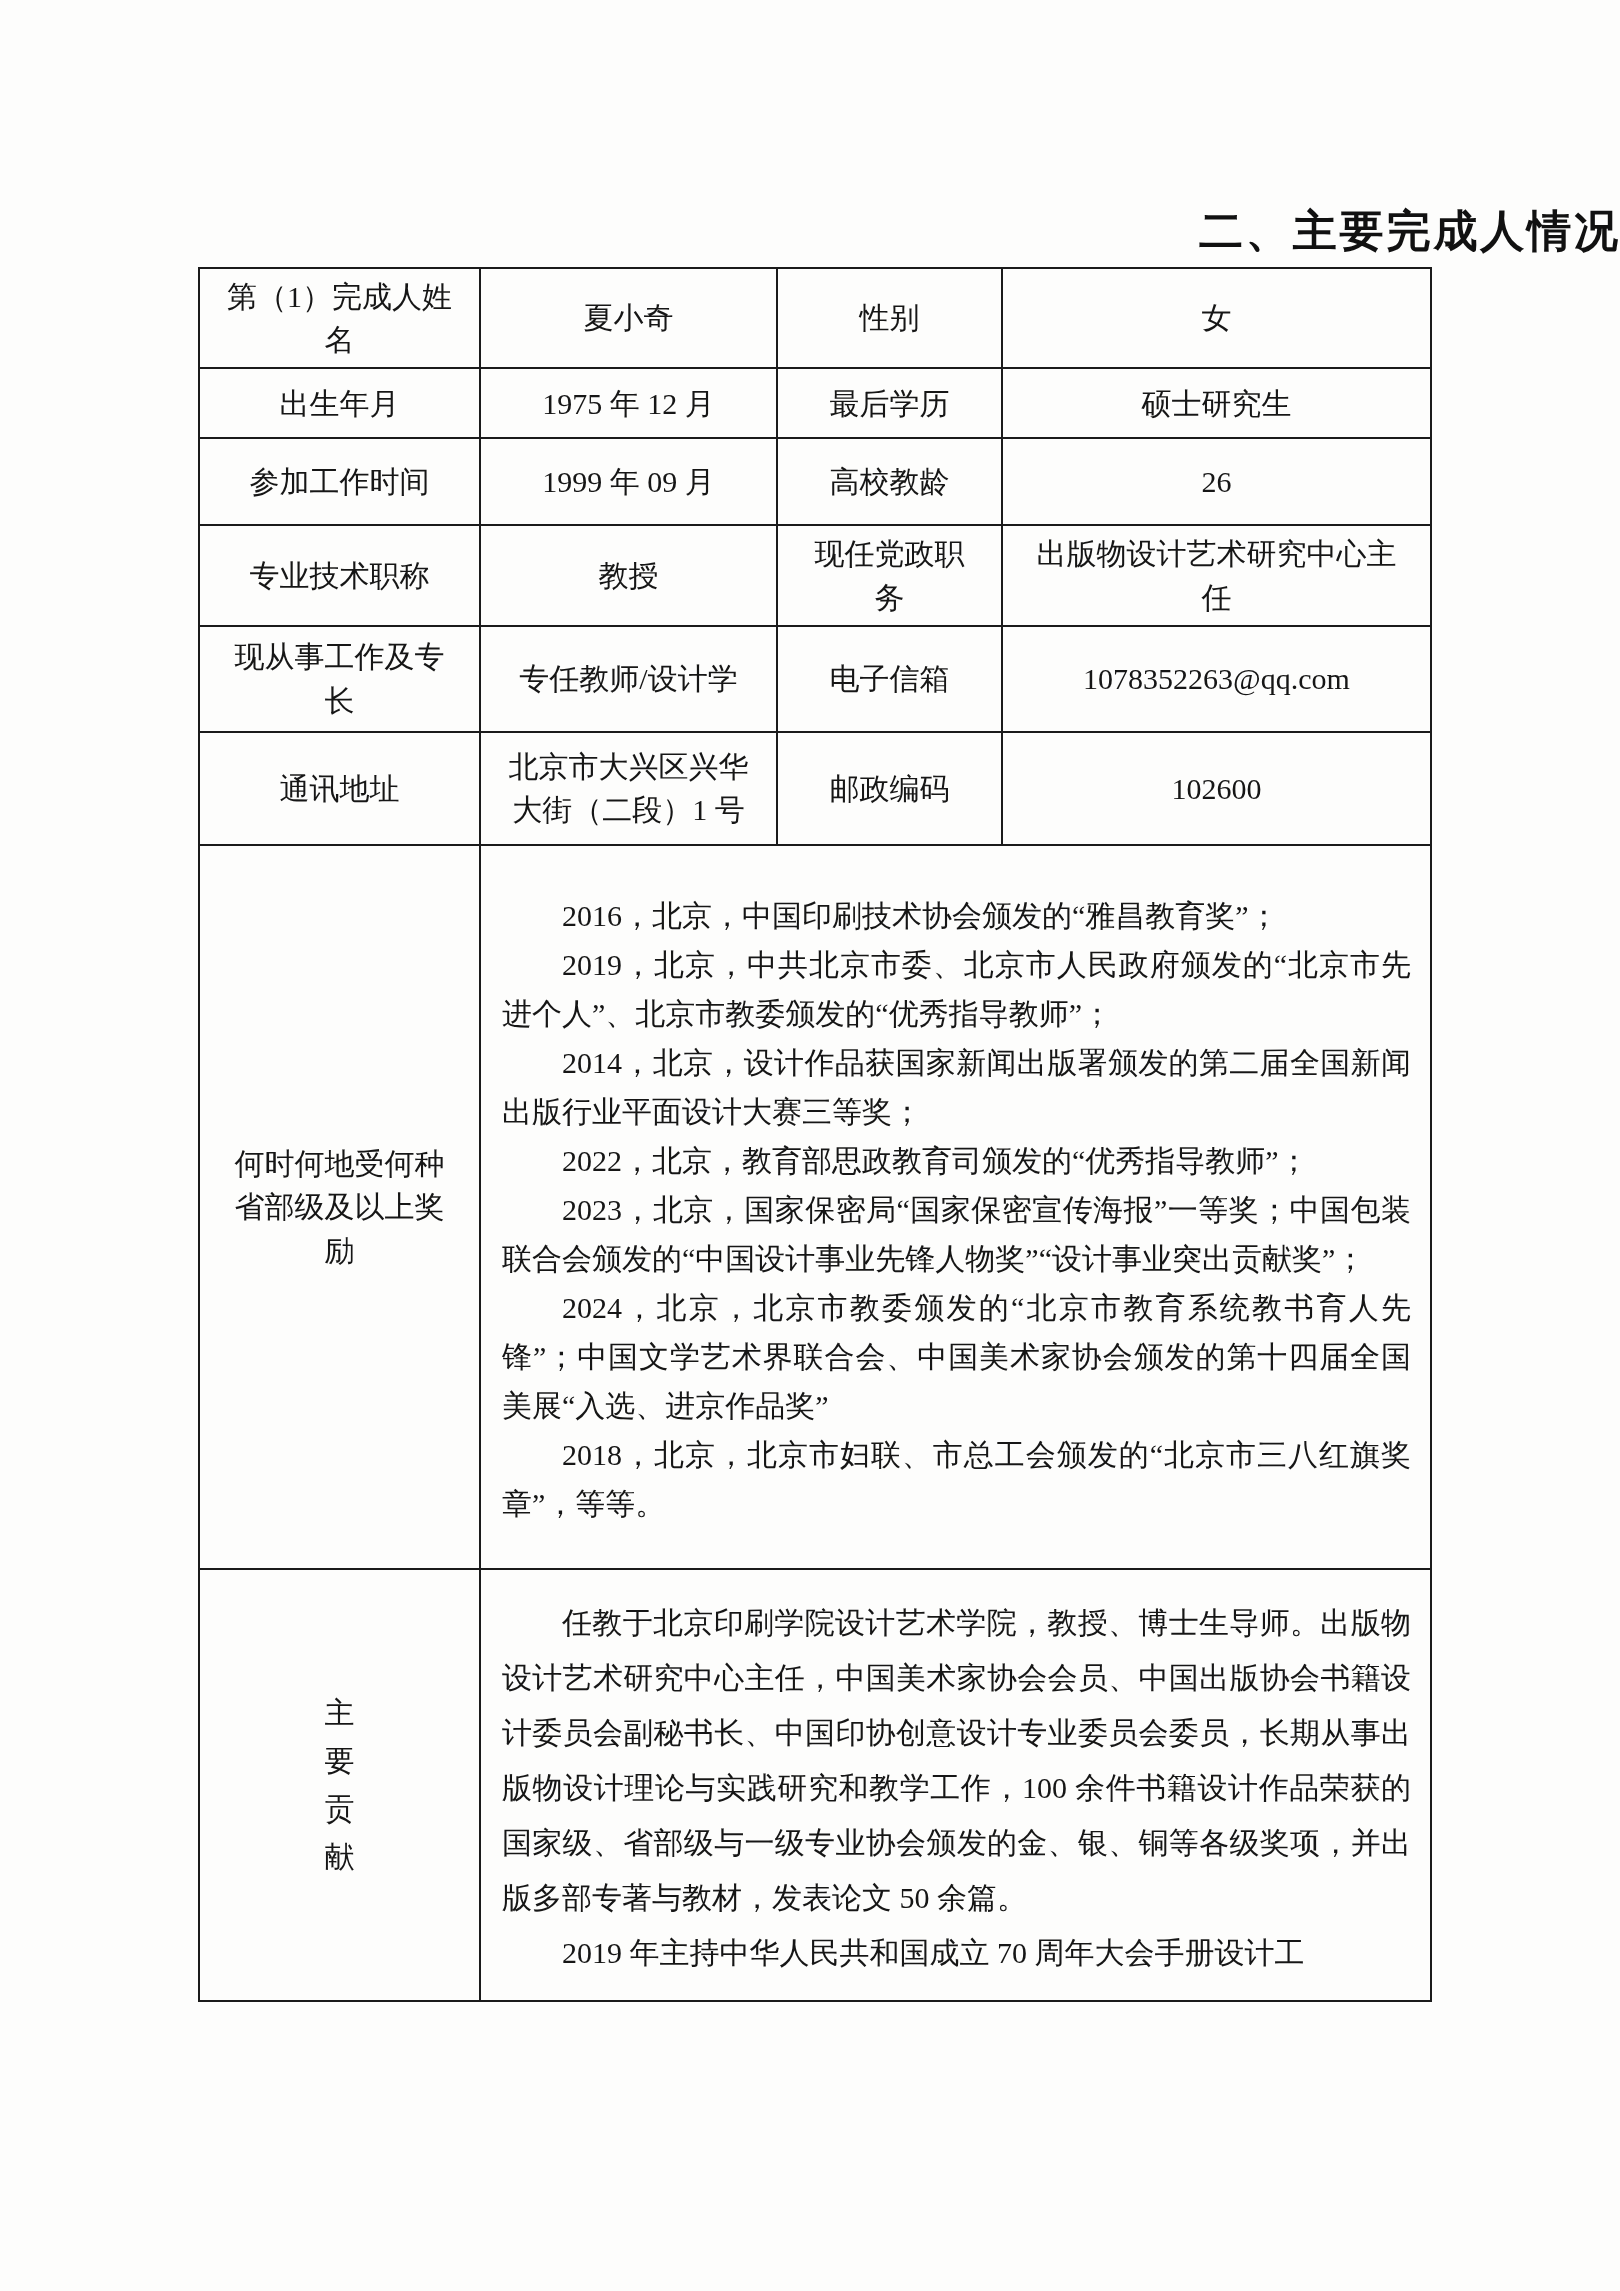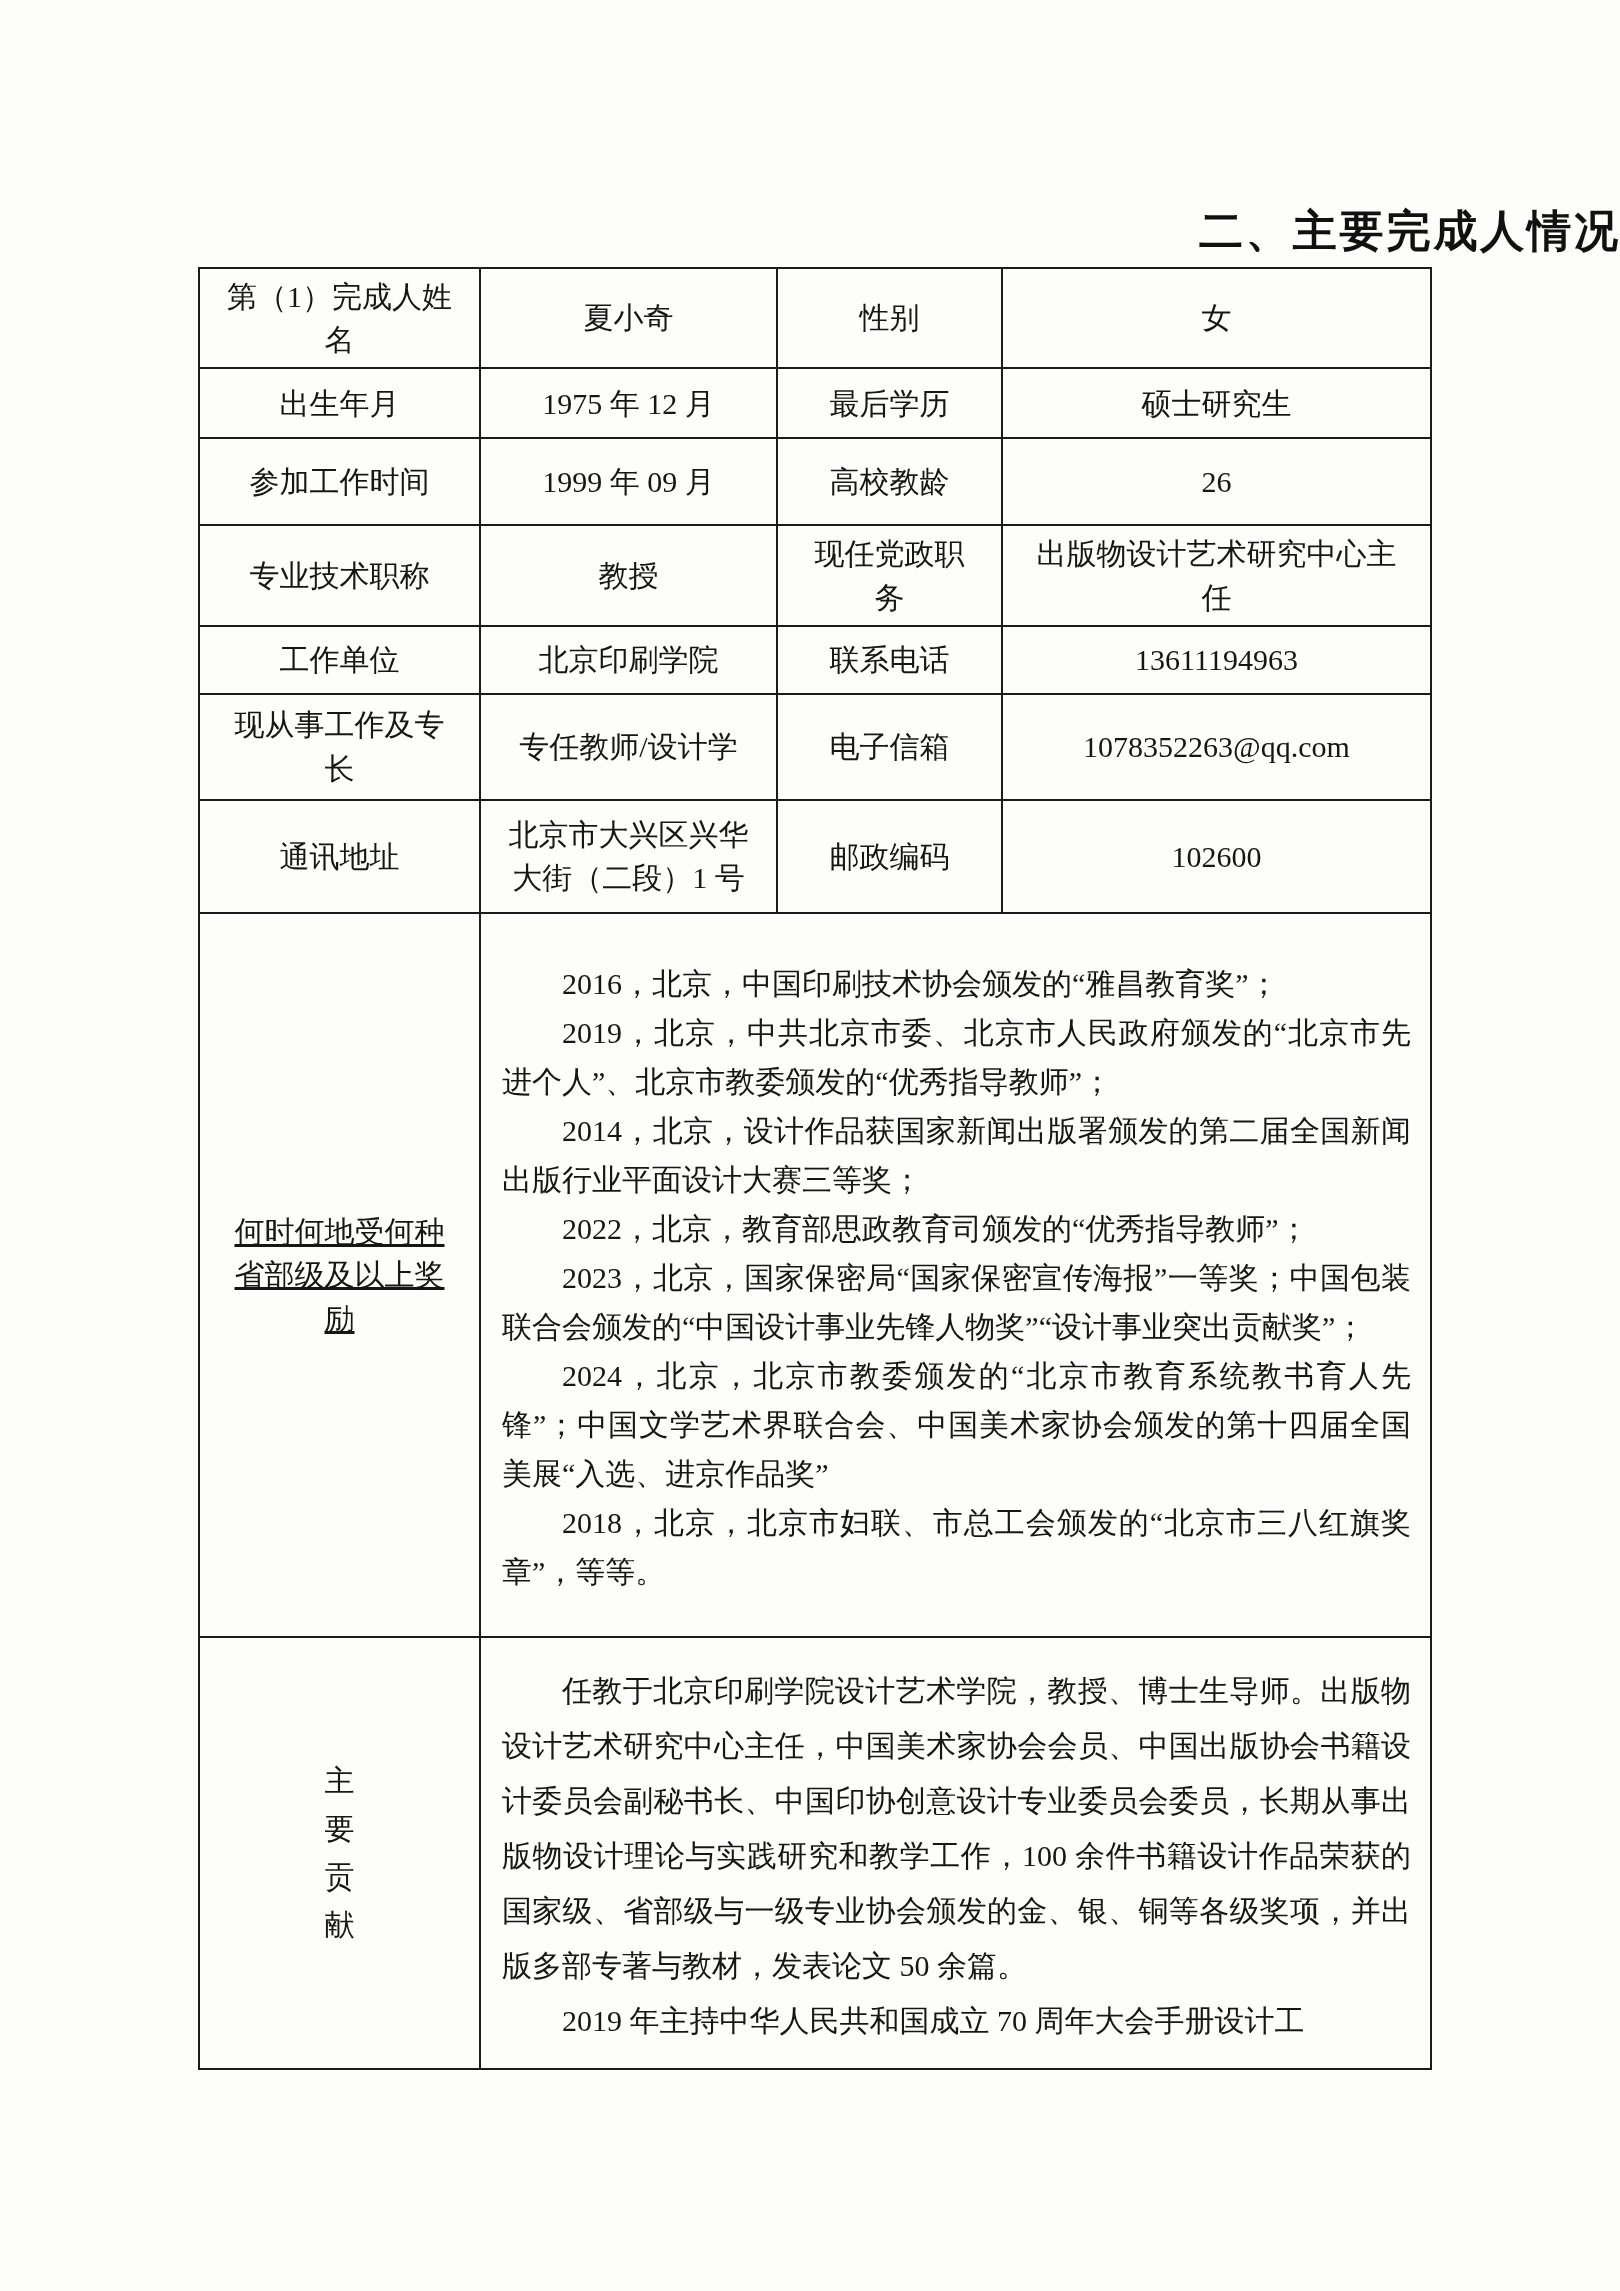--- a/index.html
+++ b/index.html
@@ -57,21 +57,20 @@
   tr.r2 { height: 70px; }
   tr.r3 { height: 87px; }
   tr.r4 { height: 100px; margin-left: 38px; }
   tr.r5 { height: 68px; }
   tr.r6 { height: 106px; }
   tr.r7 { height: 113px; }
   tr.r-awards { height: 724px; }
   tr.r-contrib { height: 432px; }
   td.lbl-top {
     vertical-align: top;
-    text-decoration: underline;
   }
   td.longtext {
     vertical-align: top;
     padding: 11.4px 19px 5.7px 21px;
     overflow: hidden;
   }
   td.longtext p {
     text-align: justify;
     text-indent: 2em;
     line-height: 49px;
@@ -122,26 +121,20 @@
       <td class="val val4">26</td>
     </tr>
 
     <tr class="r4">
       <td class="lbl">专业技术职称</td>
       <td class="val">教授</td>
       <td class="lbl">现任党政职务</td>
       <td class="val val4">出版物设计艺术研究中心主任</td>
     </tr>
 
-    <tr class="r5">
-      <td class="lbl">工作单位</td>
-      <td class="val">北京印刷学院</td>
-      <td class="lbl">联系电话</td>
-      <td class="val val4">13611194963</td>
-    </tr>
 
     <tr class="r6">
       <td class="lbl">现从事工作及专长</td>
       <td class="val">专任教师/设计学</td>
       <td class="lbl">电子信箱</td>
       <td class="val val4">1078352263@qq.com</td>
     </tr>
 
     <tr class="r7">
       <td class="lbl">通讯地址</td>

